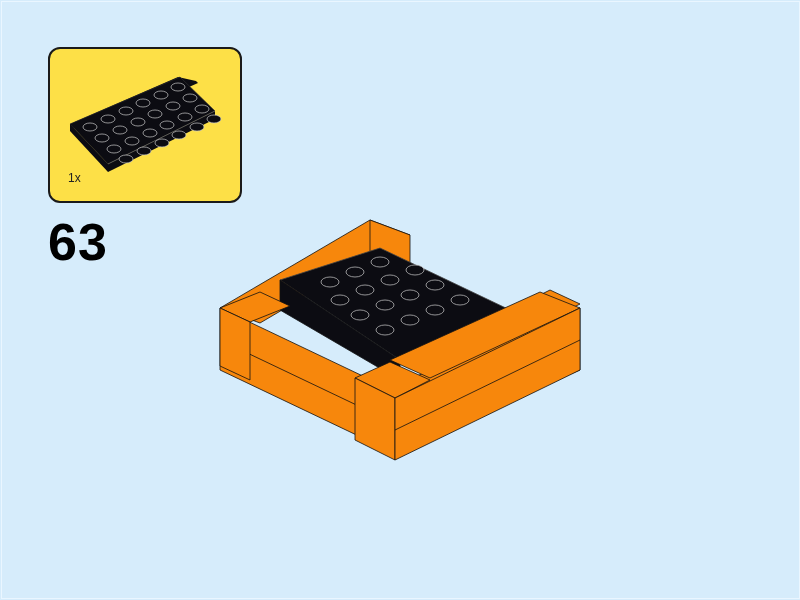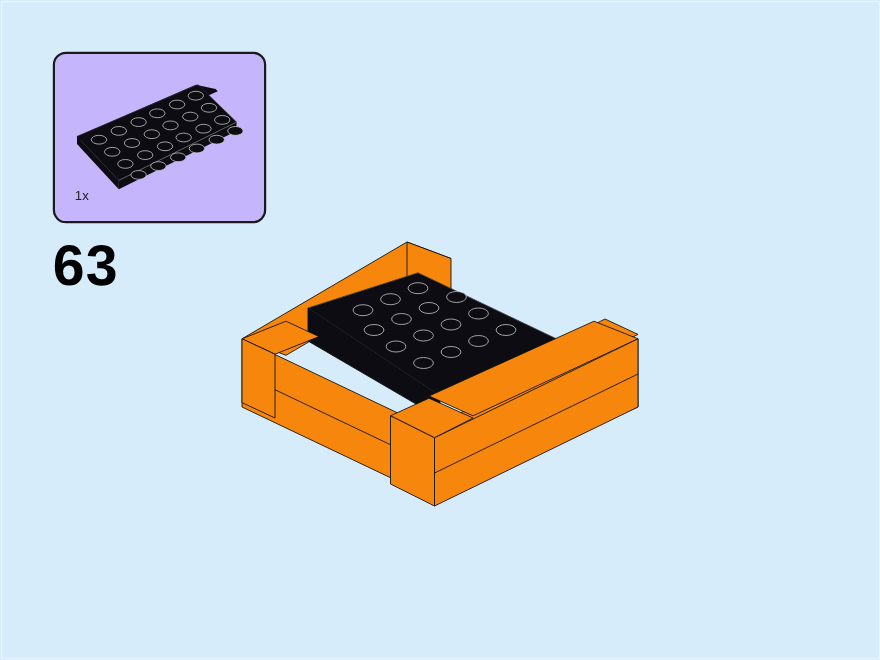--- a/index.html
+++ b/index.html
@@ -1,18 +1,18 @@
 <!DOCTYPE html>
 <html><head>
 <meta charset="utf-8">
 <style>
   html,body{margin:0;padding:0;}
   body{width:800px;height:600px;background:#d6ecfb;position:relative;overflow:hidden;font-family:"Liberation Sans",sans-serif;}
   .frame{position:absolute;left:1px;top:1px;width:797px;height:596px;border:1px solid #eaf6ff;}
-  .parts-box{position:absolute;left:48px;top:47px;width:194px;height:156px;background:#c4b5fd;border:2px solid #1a1a1a;border-radius:12px;box-sizing:border-box;}
+  .parts-box{position:absolute;left:48px;top:47px;width:194px;height:156px;background:#fde047;border:2px solid #1a1a1a;border-radius:12px;box-sizing:border-box;}
   .parts-box svg{position:absolute;left:0;top:0;}
   .qty{position:absolute;left:18px;top:122px;font-size:12px;color:#222;}
   .step{position:absolute;left:48px;top:212px;font-size:52px;font-weight:bold;color:#000;letter-spacing:1px;line-height:60px;}
   .model{position:absolute;left:210px;top:210px;}
 </style>
 </head>
 <body>
 
 <div class="frame"></div>
 

